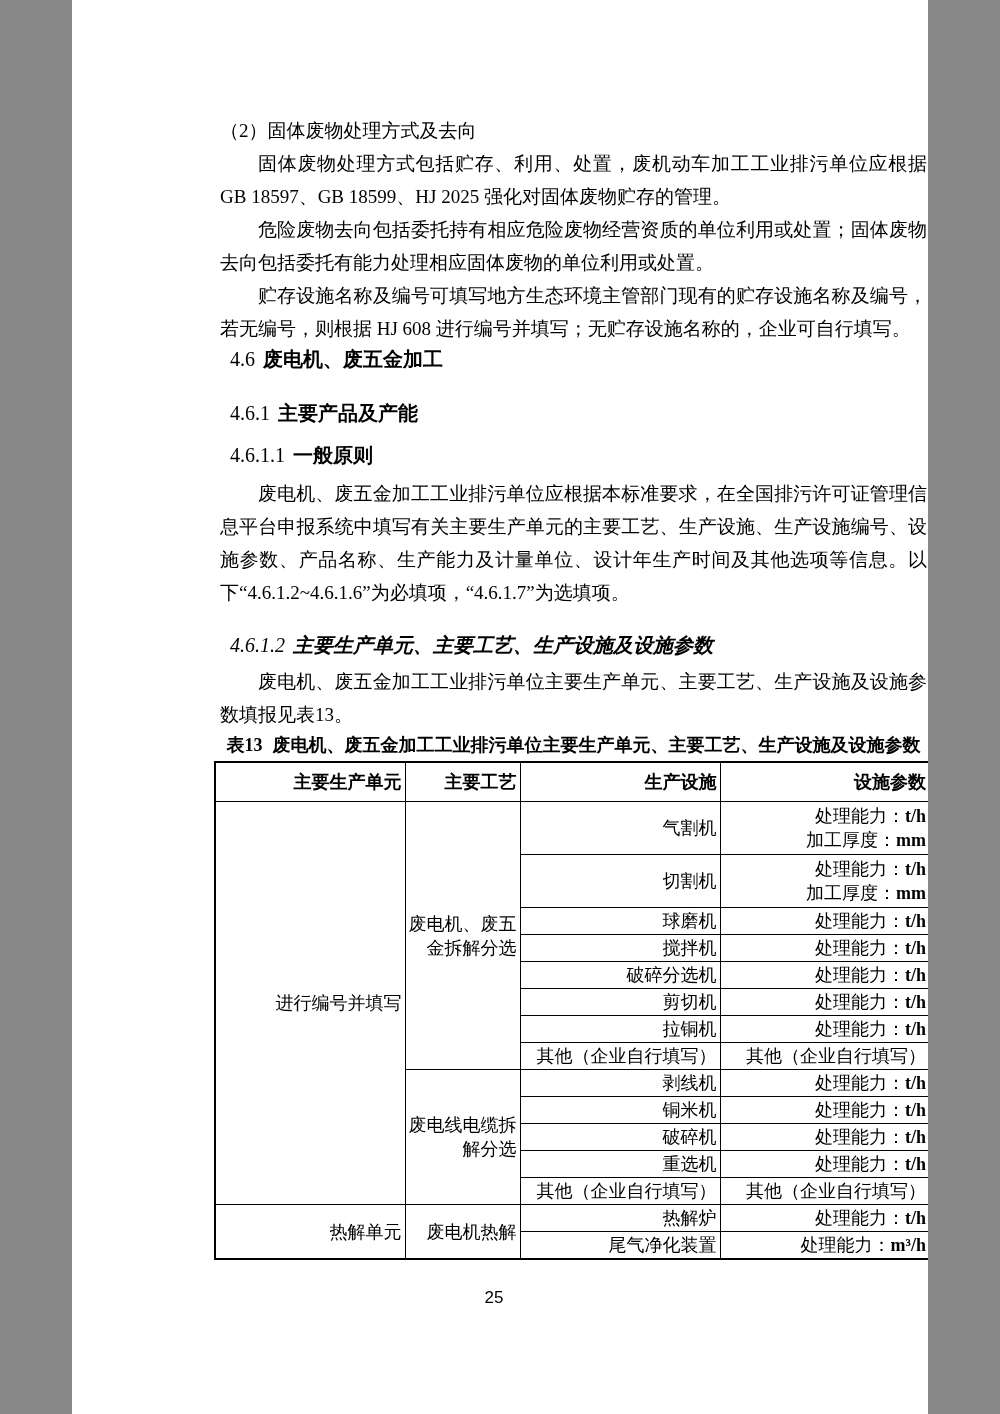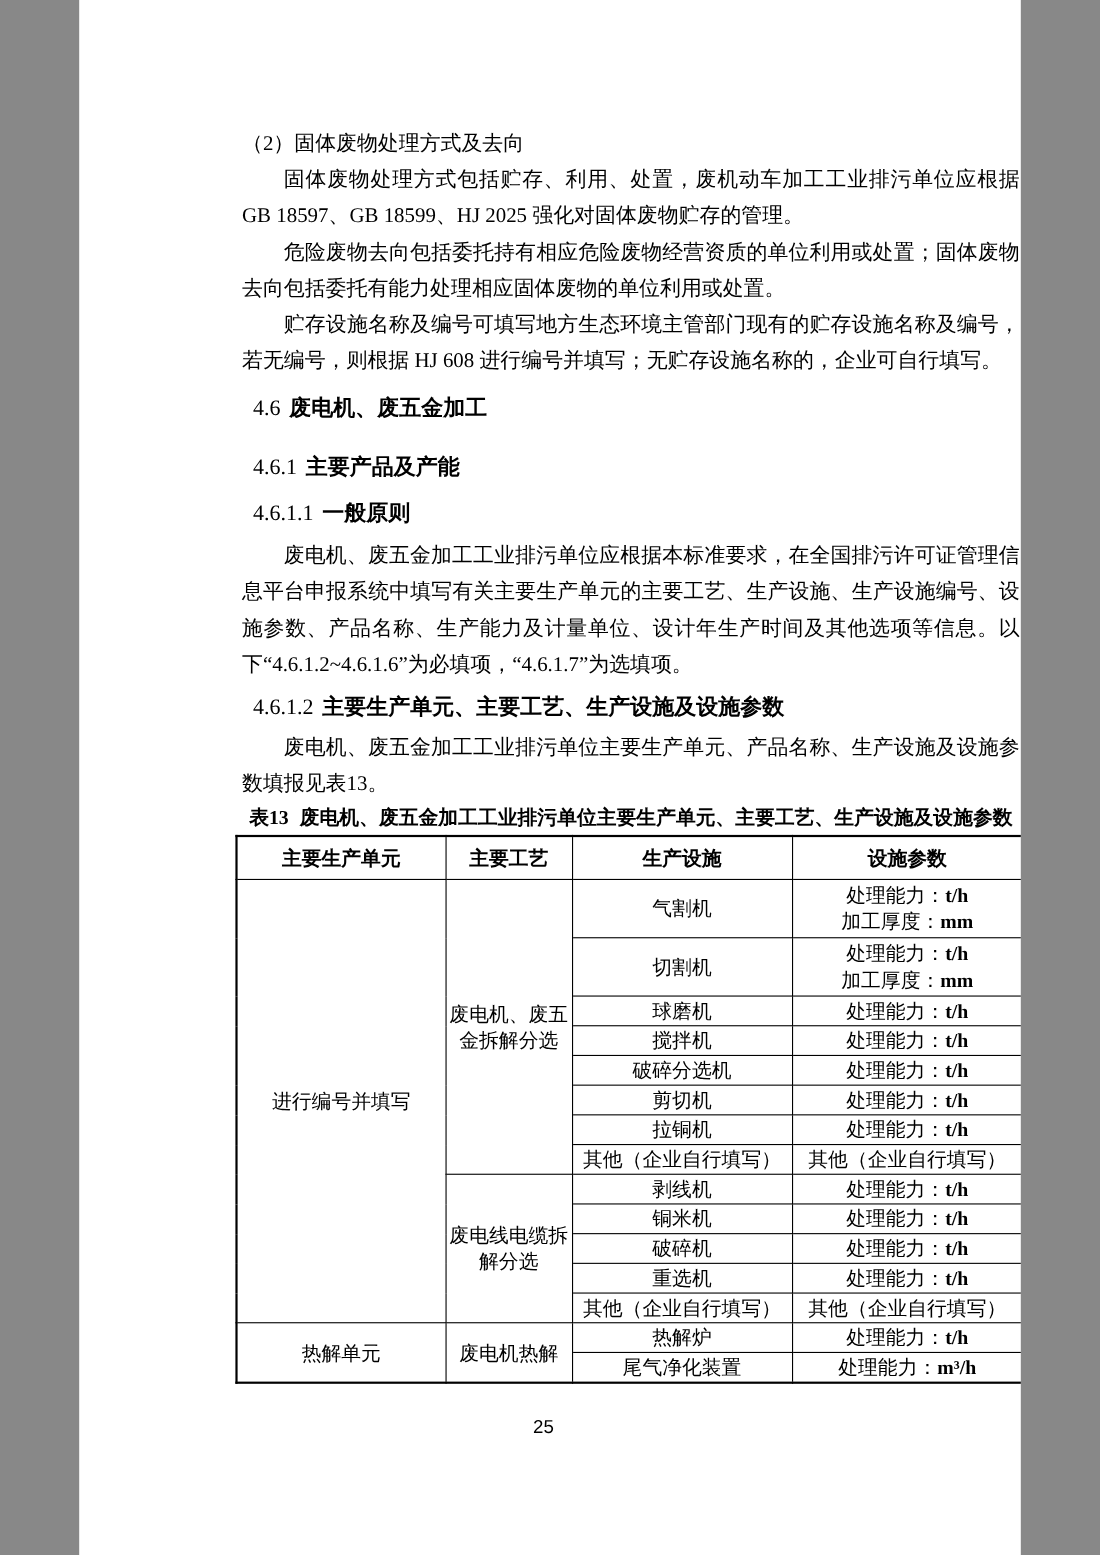--- a/index.html
+++ b/index.html
@@ -27,25 +27,25 @@
     font-size:20px;line-height:28px;margin:0;
     font-weight:bold;
     font-family:"Liberation Sans","DejaVu Sans",sans-serif;
     padding-left:10px;
   }
   .h .hnum{
     font-family:"Liberation Serif","DejaVu Serif",serif;
     font-weight:normal;
     margin-right:8px;
   }
-  #h46{margin-top:12px;}
+  #h46{}
   #h461{margin-top:26px;}
   #h4611{margin-top:14px;}
   #para-general{margin-top:8px;}
-  #h4612{margin-top:8px;}
+  #h4612{margin-top:22px;font-style:italic;}
   #para-table-ref{margin-top:6px;}
   .table-title{
     margin-top:2px;
     font-size:18px;line-height:24px;
     font-weight:bold;
     font-family:"Liberation Sans","DejaVu Sans",sans-serif;
     text-align:center;white-space:nowrap;
   }
   .table-title .tnum{
     font-family:"Liberation Serif","DejaVu Serif",serif;
@@ -56,21 +56,21 @@
     table-layout:fixed;
     width:715px;
     margin-left:-6px;
     margin-top:4px;
     border:2px solid #000;
     font-size:18px;
   }
   table.t13 th,
   table.t13 td{
     border:1px solid #000;
-    text-align:center;
+    text-align:right;
     vertical-align:middle;
     padding:0 3px;
     font-weight:normal;
   }
   table.t13 thead th{
     font-weight:bold;
     height:38px;
     font-size:18px;
   }
   table.t13 tbody td{height:26px;line-height:24px;}
@@ -99,21 +99,21 @@
     <h2 class="h" id="h46"><span class="hnum">4.6</span><span class="htext">废电机、废五金加工</span></h2>
 
     <h3 class="h" id="h461"><span class="hnum">4.6.1</span><span class="htext">主要产品及产能</span></h3>
 
     <h4 class="h" id="h4611"><span class="hnum">4.6.1.1</span><span class="htext">一般原则</span></h4>
 
     <p class="para" id="para-general">废电机、废五金加工工业排污单位应根据本标准要求，在全国排污许可证管理信息平台申报系统中填写有关主要生产单元的主要工艺、生产设施、生产设施编号、设施参数、产品名称、生产能力及计量单位、设计年生产时间及其他选项等信息。以下“4.6.1.2~4.6.1.6”为必填项，“4.6.1.7”为选填项。</p>
 
     <h4 class="h" id="h4612"><span class="hnum">4.6.1.2</span><span class="htext">主要生产单元、主要工艺、生产设施及设施参数</span></h4>
 
-    <p class="para" id="para-table-ref">废电机、废五金加工工业排污单位主要生产单元、产品名称、生产设施及设施参数填报见表13。</p>
+    <p class="para" id="para-table-ref">废电机、废五金加工工业排污单位主要生产单元、主要工艺、生产设施及设施参数填报见表13。</p>
 
     <div class="table-title"><span class="tnum">表13</span><span>废电机、废五金加工工业排污单位主要生产单元、主要工艺、生产设施及设施参数</span></div>
 
     <table class="t13">
       <colgroup>
         <col style="width:190px">
         <col style="width:115px">
         <col style="width:200px">
         <col style="width:210px">
       </colgroup>

